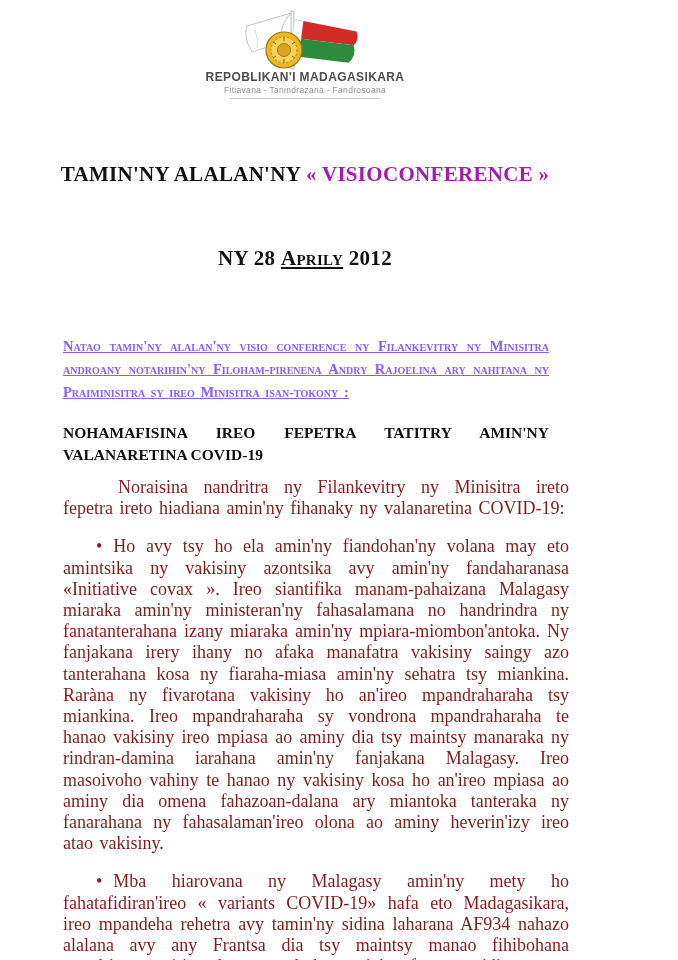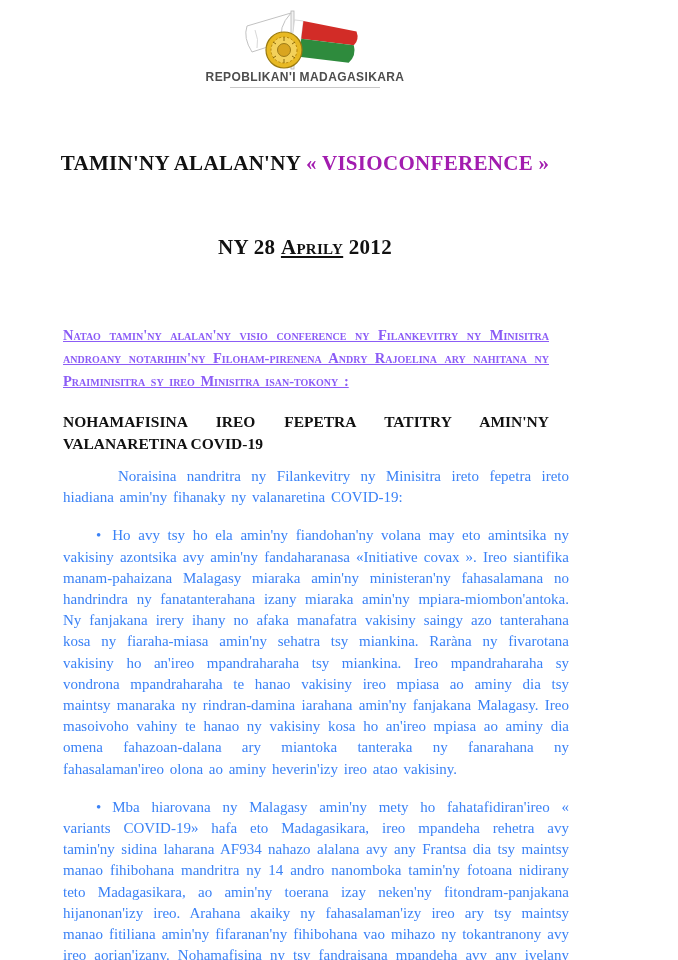--- a/index.html
+++ b/index.html
@@ -37,22 +37,22 @@
 
   
   .heading{margin-top:16px;text-align:center;font-weight:bold;font-size:21px;color:#111;}
   .heading .numeral{margin-right:30px;}
 
   .subheading{margin:18px 61px 0 63px;font-weight:bold;font-size:15.5px;line-height:22px;color:#111;}
   .subheading .just{text-align:justify;text-align-last:justify;}
 
   
   .para{
-    margin:13px 41px 0 63px;font-size:15px;line-height:21.2px;
-    text-align:justify;word-spacing:2px;color:#3b82f6;
+    margin:13px 41px 0 63px;font-size:18px;line-height:21.2px;
+    text-align:justify;word-spacing:2px;color:#7f1d1d;
   }
   .para.intro{text-indent:55px;margin-top:11px;}
   .para.bullet{text-indent:33px;margin-top:17px;}
   .para .dot{margin-right:11px;}
 </style>
 </head>
 <body>
 
 <div class="page">
 
@@ -71,20 +71,21 @@
       </g>
 
       <g>
         <circle cx="59" cy="40" r="18" fill="#e8b923" stroke="#9a7a10" stroke-width="1.2"></circle>
         <circle cx="59" cy="40" r="13" fill="#f3d15a" stroke="#b8860b" stroke-width="1" stroke-dasharray="2 2"></circle>
         <circle cx="59" cy="40" r="6.5" fill="#d9a520" stroke="#8a6a0c" stroke-width="0.8"></circle>
         <path d="M59,31 L59,27 M67,34 L70,32 M51,34 L48,32 M67,46 L70,48 M51,46 L48,48 M59,49 L59,53" stroke="#8a6a0c" stroke-width="1"></path>
       </g>
     </svg>
     <div class="country">REPOBLIKAN'I MADAGASIKARA</div>
+    <div class="motto">Fitiavana - Tanindrazana - Fandrosoana</div>
     <div class="emblem-rule"></div>
   </div>
 
   <div class="title">
     <div><span>TAMIN'NY ALALAN'NY </span><span class="hl">« VISIOCONFERENCE »</span></div>
     <div><span>NY 28 </span><span class="smallcaps">Aprily</span><span> 2012</span></div>
   </div>
 
   <div class="lede">Natao tamin'ny alalan'ny visio conference ny Filankevitry ny Minisitra androany notarihin'ny Filoham-pirenena Andry Rajoelina ary nahitana ny Praiminisitra sy ireo Minisitra isan-tokony :</div>
 

